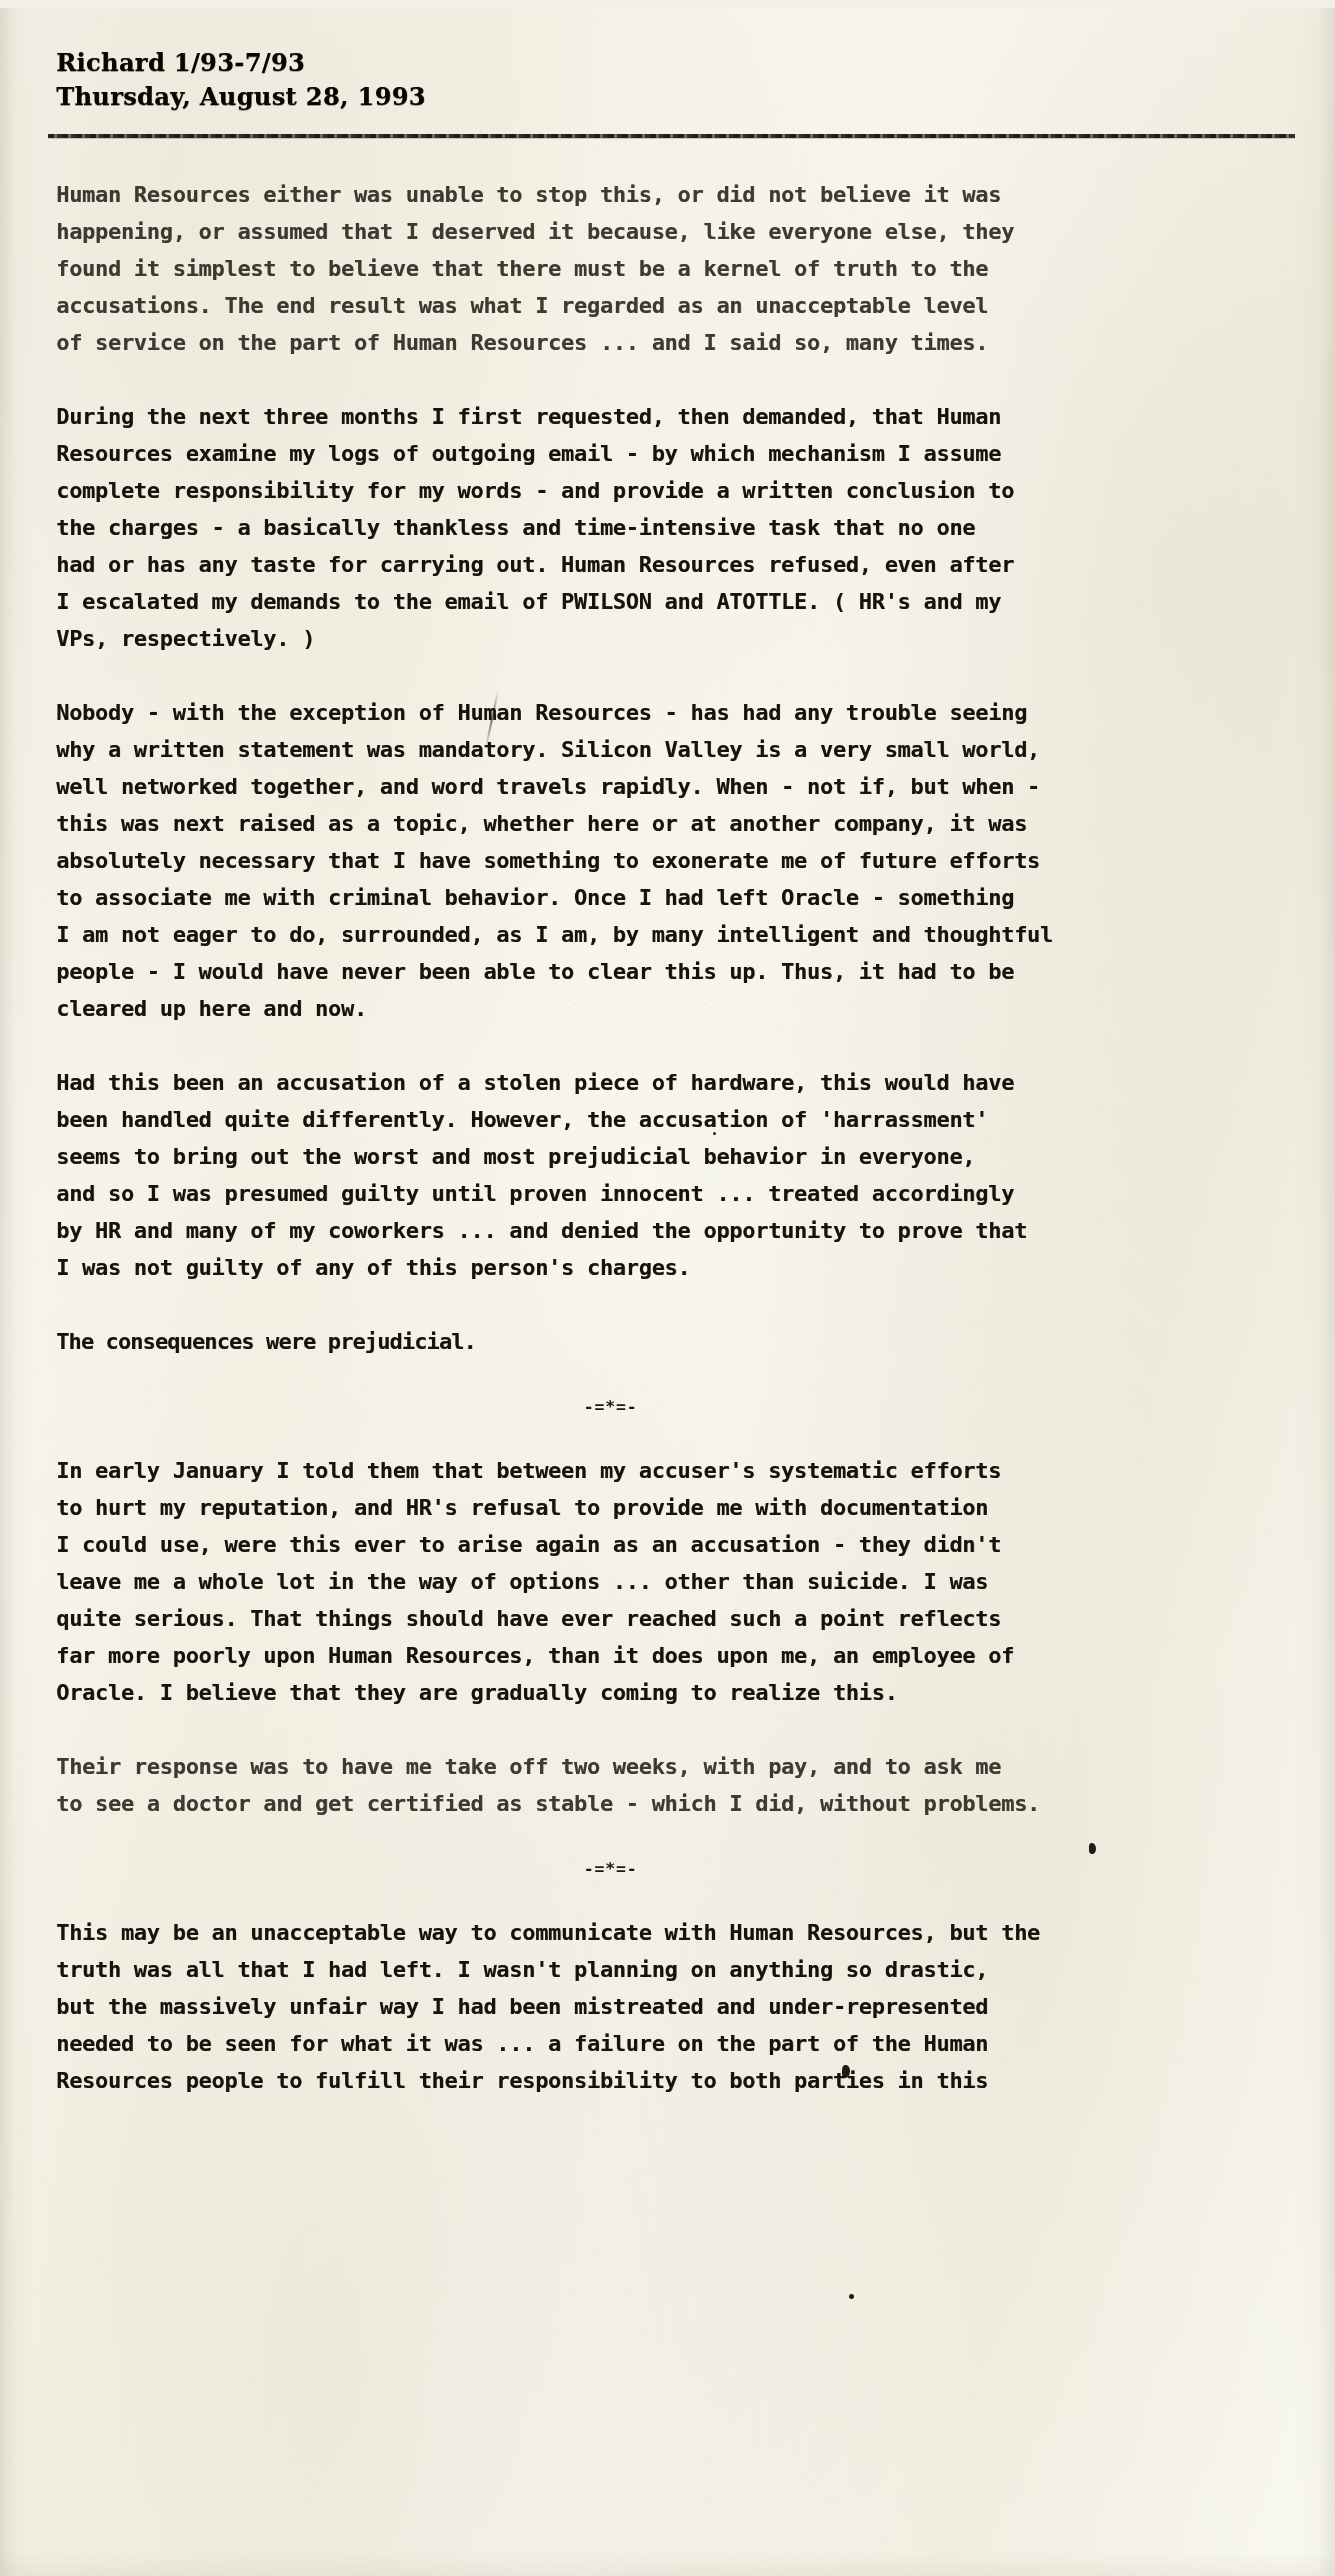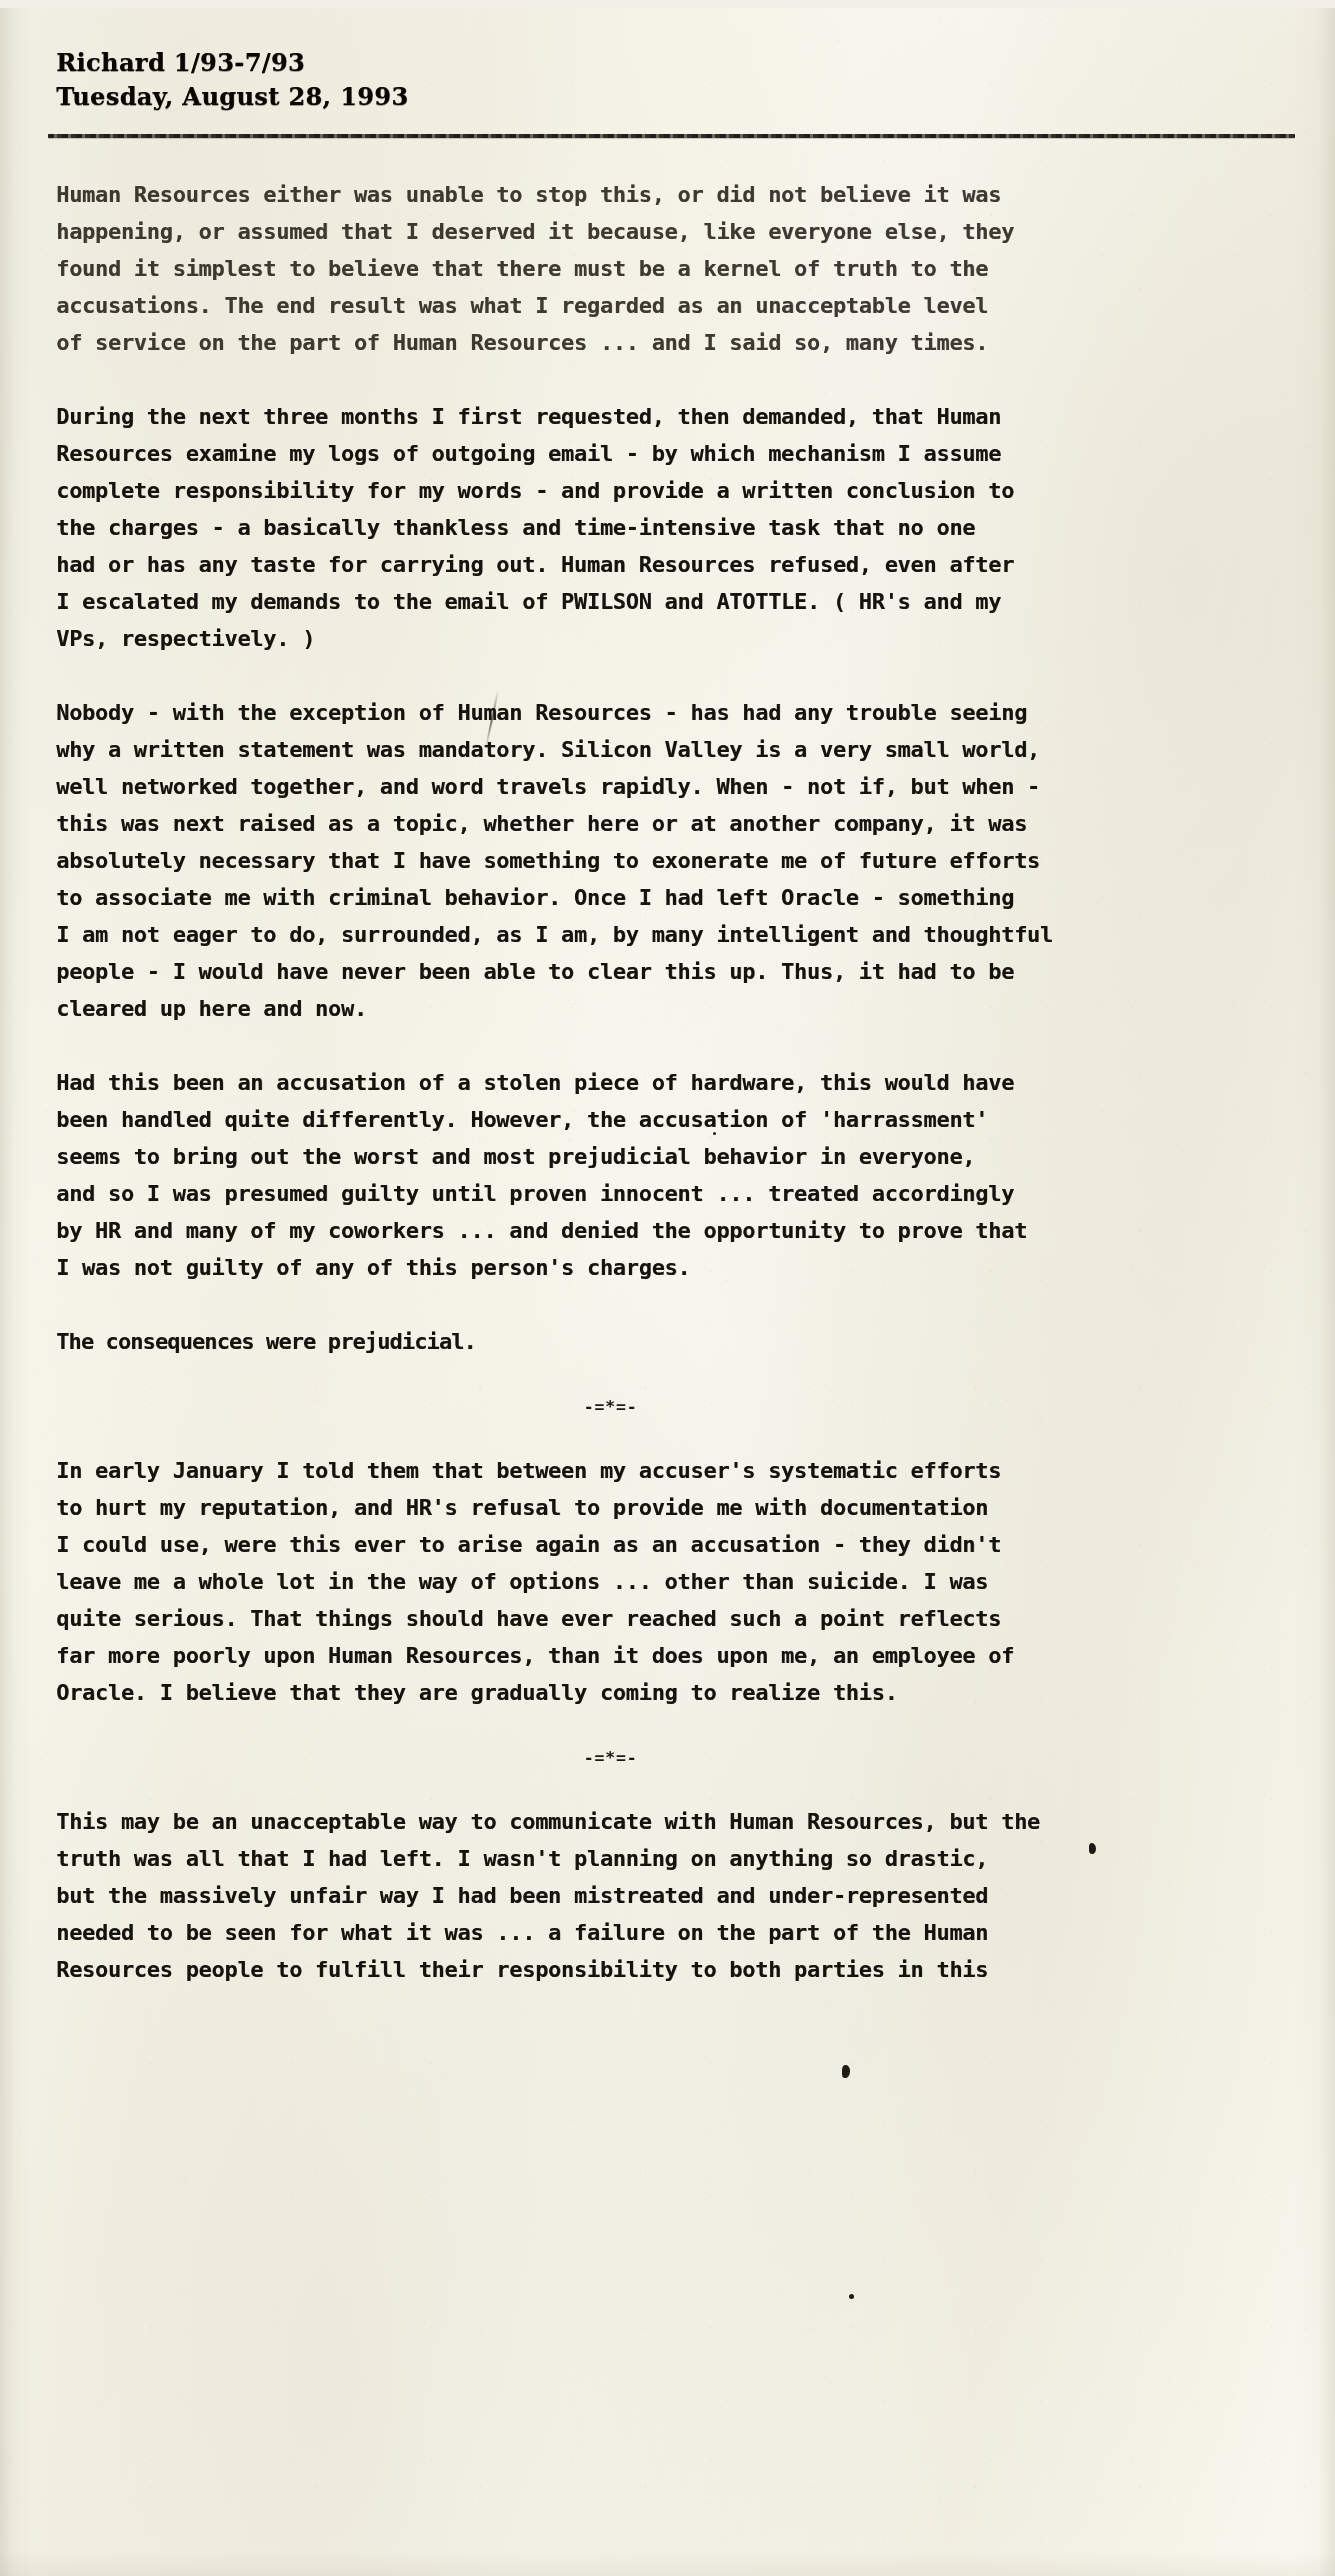--- a/index.html
+++ b/index.html
@@ -134,21 +134,21 @@
   <div class="stray-dot" style="left:849px; top:2286px; width:5px; height:5px;"></div>
   <div class="stray-dot" style="left:713px; top:1124px; width:3.3px; height:3.3px;"></div>
   <div class="stray-dot" style="left:1089px; top:1835px; width:7.4px; height:10.7px; border-radius:40% 60% 55% 45%;"></div>
   <div class="stray-dot" style="left:842px; top:2057px; width:8.2px; height:13px; border-radius:45% 55% 60% 40%;"></div>
   <div class="pen-mark" style="left:491px; top:682px; height:58px;"></div>
 
   <div class="content">
 
     <div class="header">
       <div class="header-line">Richard 1/93-7/93</div>
-      <div class="header-line">Tuesday, August 28, 1993</div>
+      <div class="header-line">Thursday, August 28, 1993</div>
     </div>
 
     <div class="rule"></div>
 
     <div class="body">
 
       <p class="para faded">Human Resources either was unable to stop this, or did not believe it was
 happening, or assumed that I deserved it because, like everyone else, they
 found it simplest to believe that there must be a kernel of truth to the
 accusations. The end result was what I regarded as an unacceptable level
@@ -184,20 +184,22 @@
       <div class="divider">-=*=-</div>
 
       <p class="para">In early January I told them that between my accuser's systematic efforts
 to hurt my reputation, and HR's refusal to provide me with documentation
 I could use, were this ever to arise again as an accusation - they didn't
 leave me a whole lot in the way of options ... other than suicide. I was
 quite serious. That things should have ever reached such a point reflects
 far more poorly upon Human Resources, than it does upon me, an employee of
 Oracle. I believe that they are gradually coming to realize this.</p>
 
+      <p class="para faded">Their response was to have me take off two weeks, with pay, and to ask me
+to see a doctor and get certified as stable - which I did, without problems.</p>
 
 
       <div class="divider">-=*=-</div>
 
       <p class="para">This may be an unacceptable way to communicate with Human Resources, but the
 truth was all that I had left. I wasn't planning on anything so drastic,
 but the massively unfair way I had been mistreated and under-represented
 needed to be seen for what it was ... a failure on the part of the Human
 Resources people to fulfill their responsibility to both parties in this</p>
 

